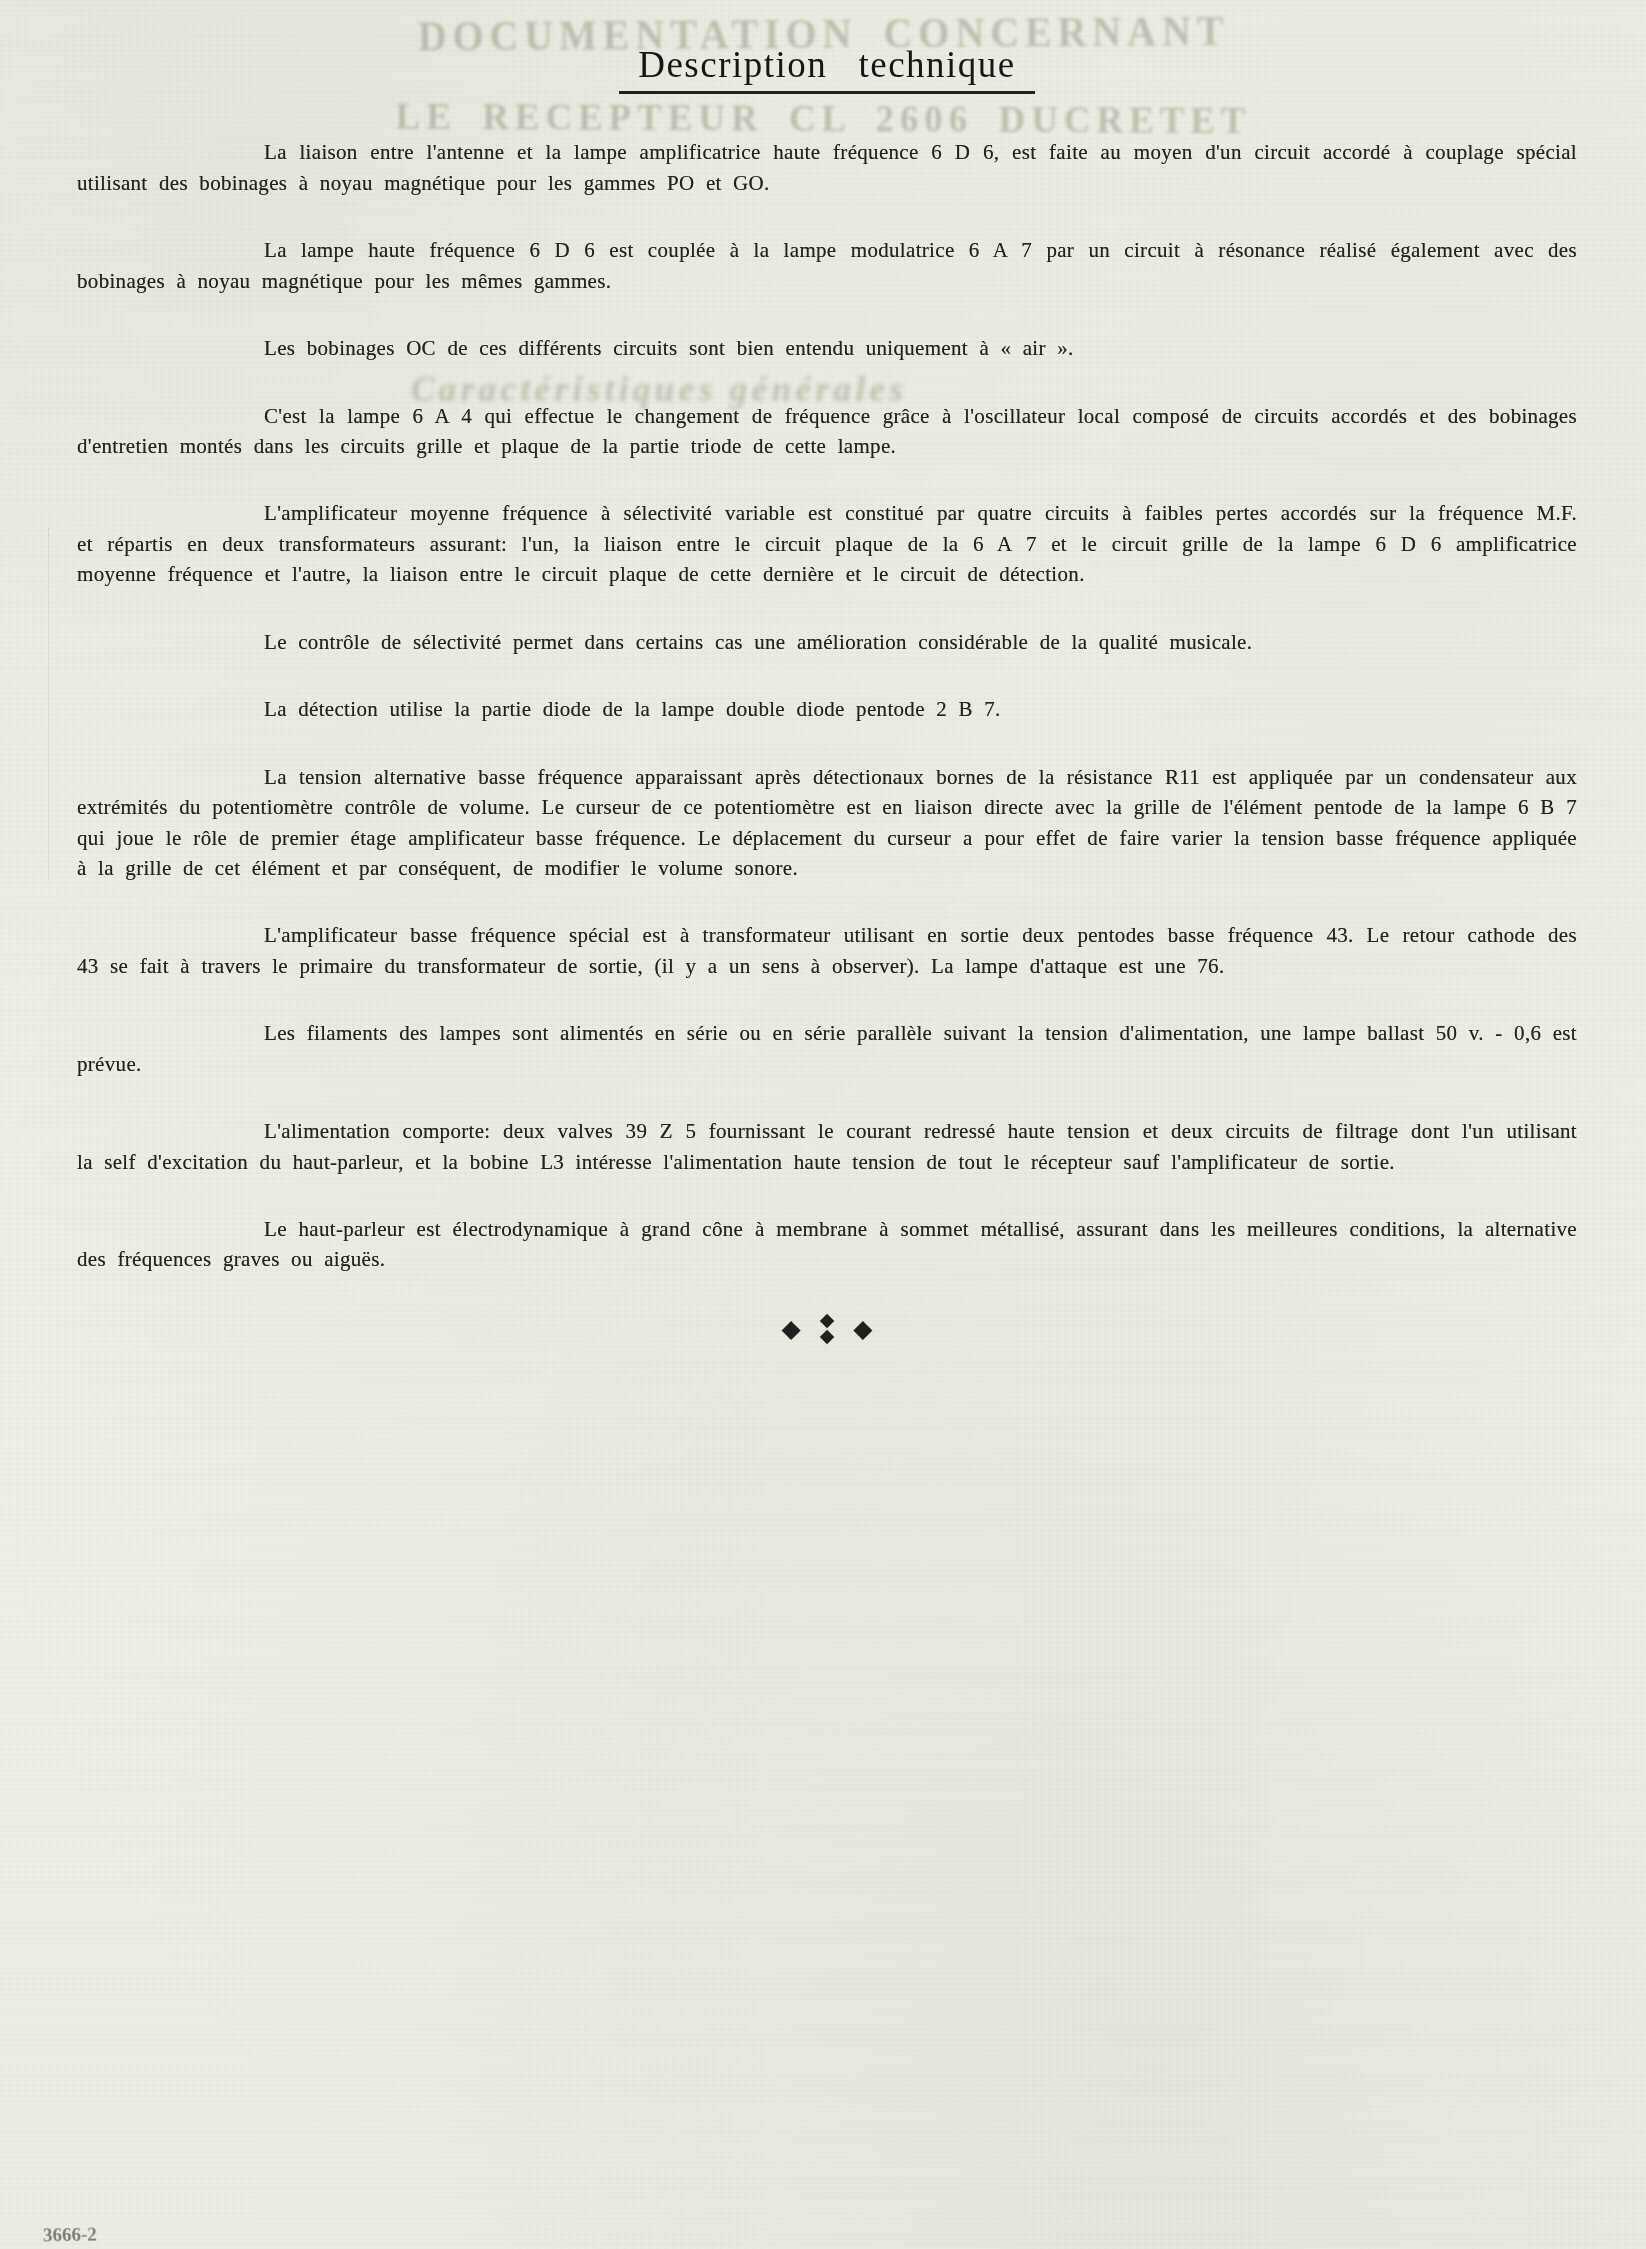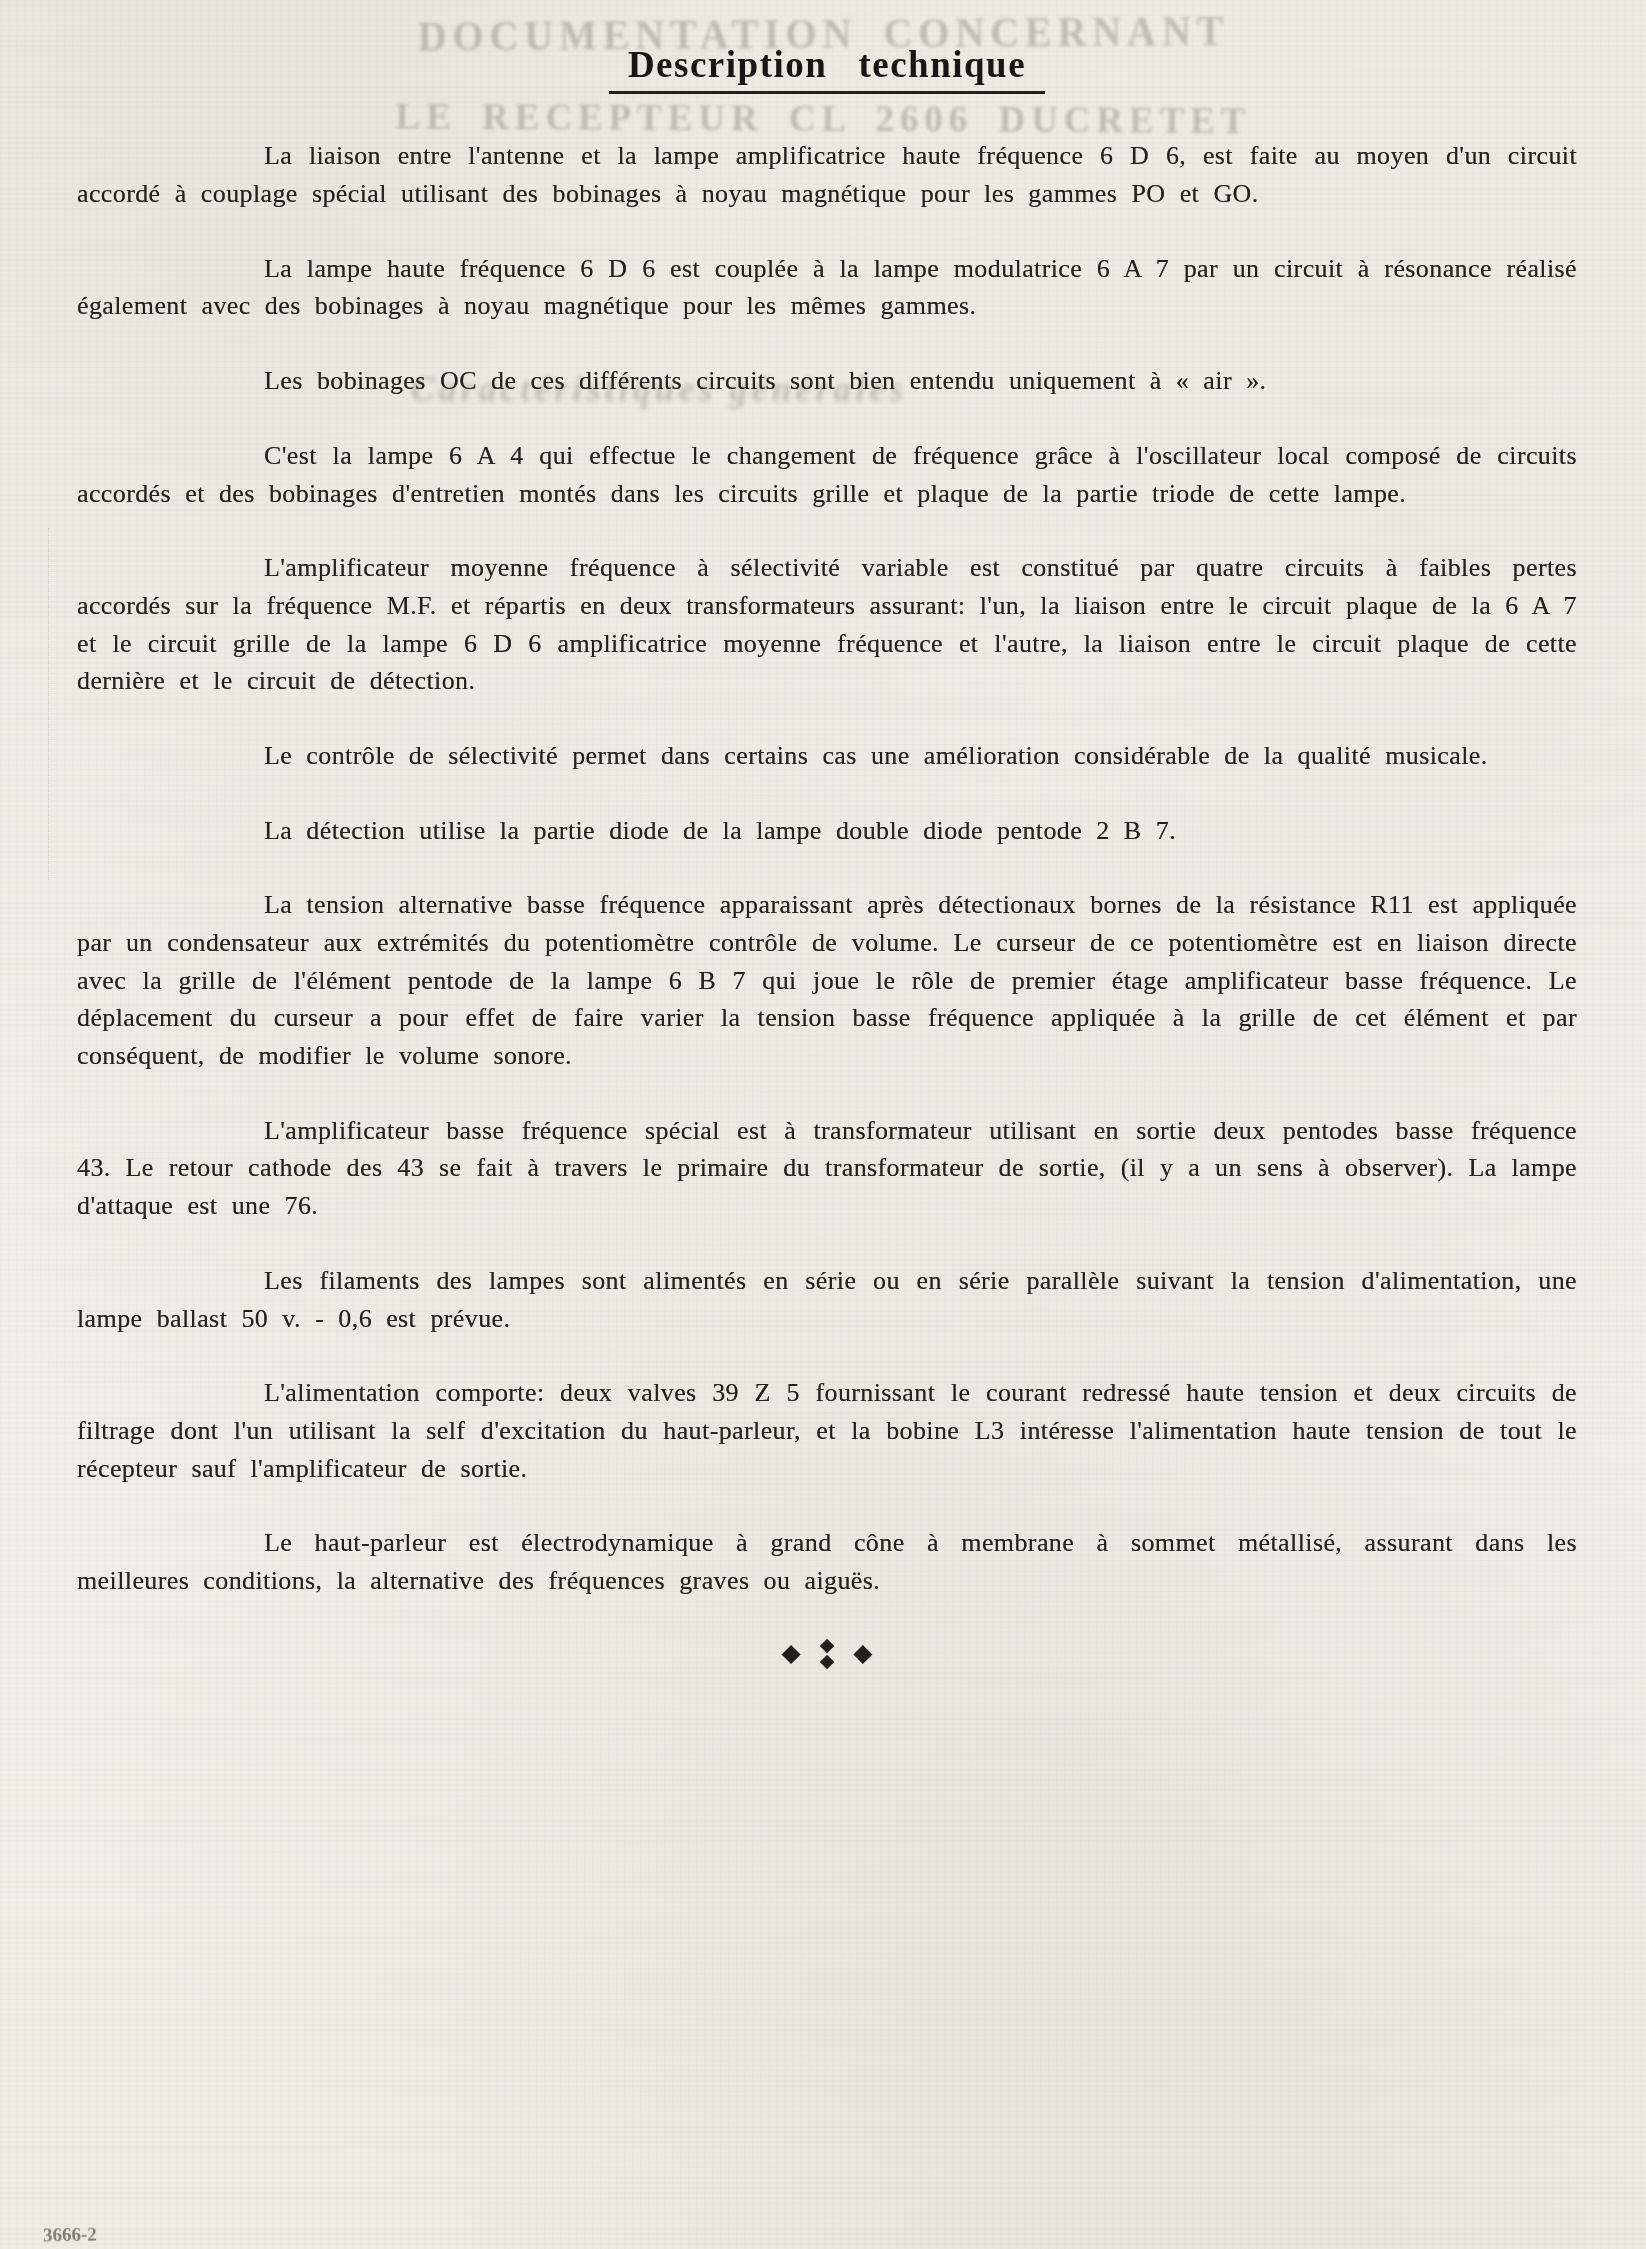--- a/index.html
+++ b/index.html
@@ -62,34 +62,34 @@
 
   .title-wrap {
     text-align: center;
     margin: 20.5px 0 43px 0;
     position: relative;
     z-index: 2;
   }
   .doc-title {
     display: inline-block;
     font-size: 37px;
-    font-weight: 700;
+    font-weight: 400;
     letter-spacing: 1.5px;
     word-spacing: 0.55em;
     color: #171614;
     padding: 0 19px 5.9px 19px;
     border-bottom: 3.7px solid #21201d;
   }
 
   .body-text {
     position: relative;
     z-index: 2;
   }
   .body-text p {
-    font-size: 26px;
+    font-size: 21px;
     line-height: 1.45;
     text-align: justify;
     text-indent: 187px;
     word-spacing: 0.28em;
     letter-spacing: 0.015em;
     margin-bottom: 37px;
     color: #23221f;
     text-shadow: 0 0 0.4px rgba(35,34,31,0.55);
   }
 

